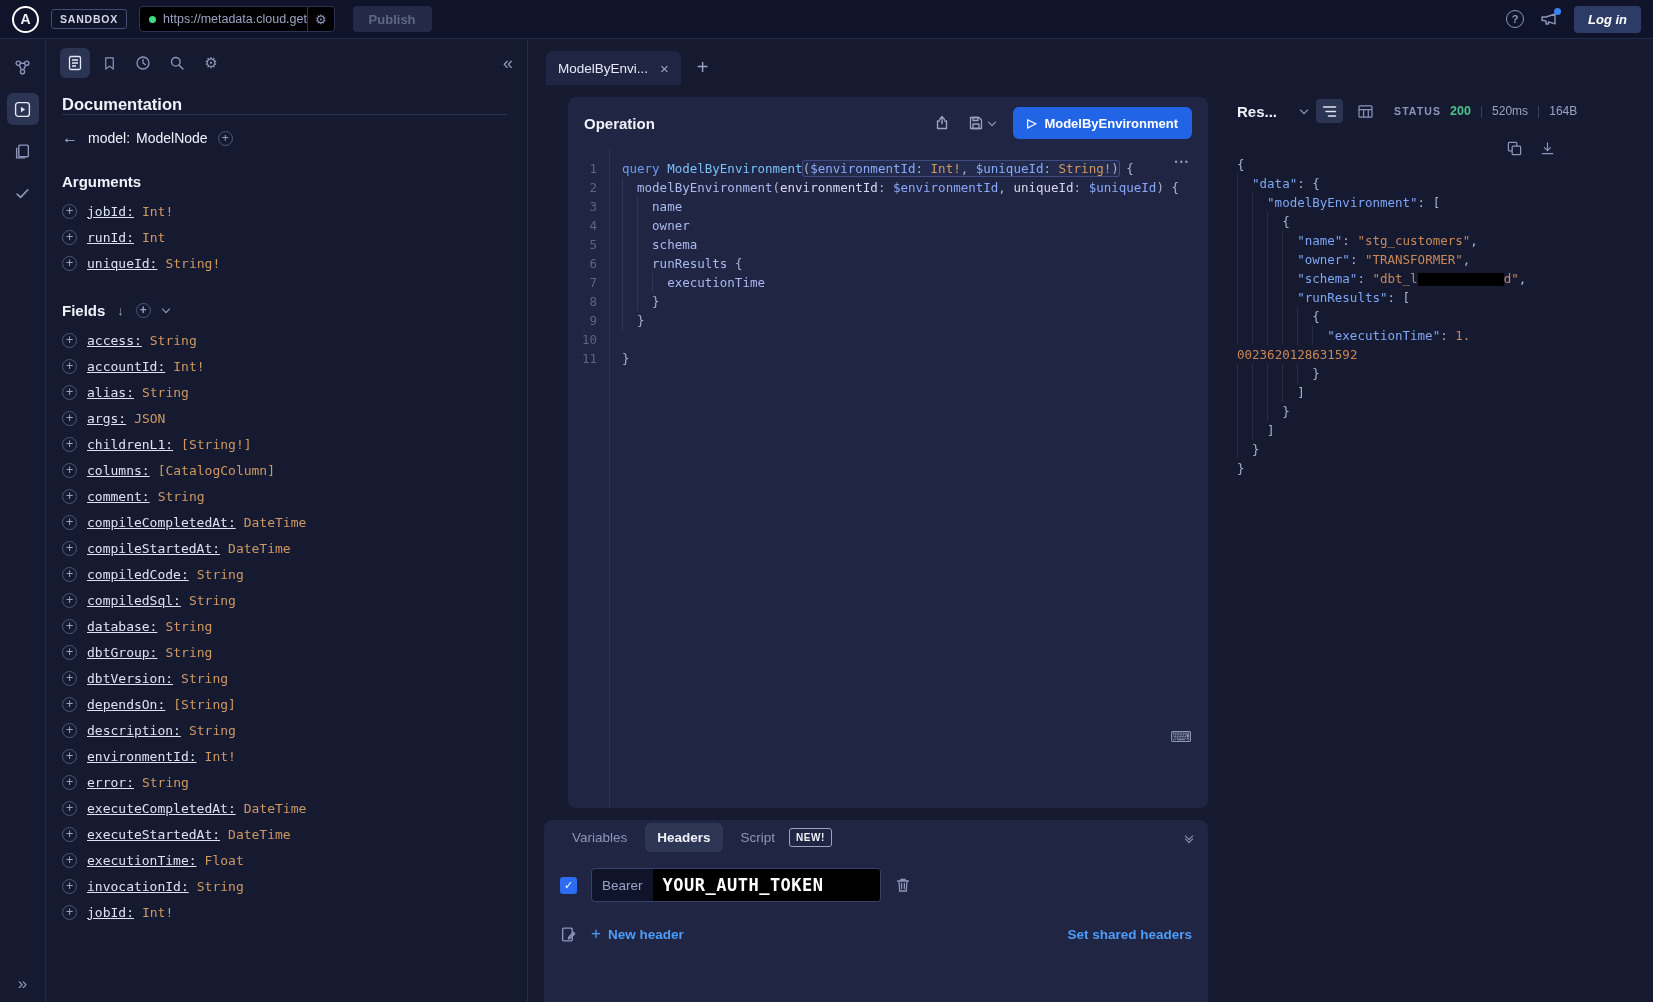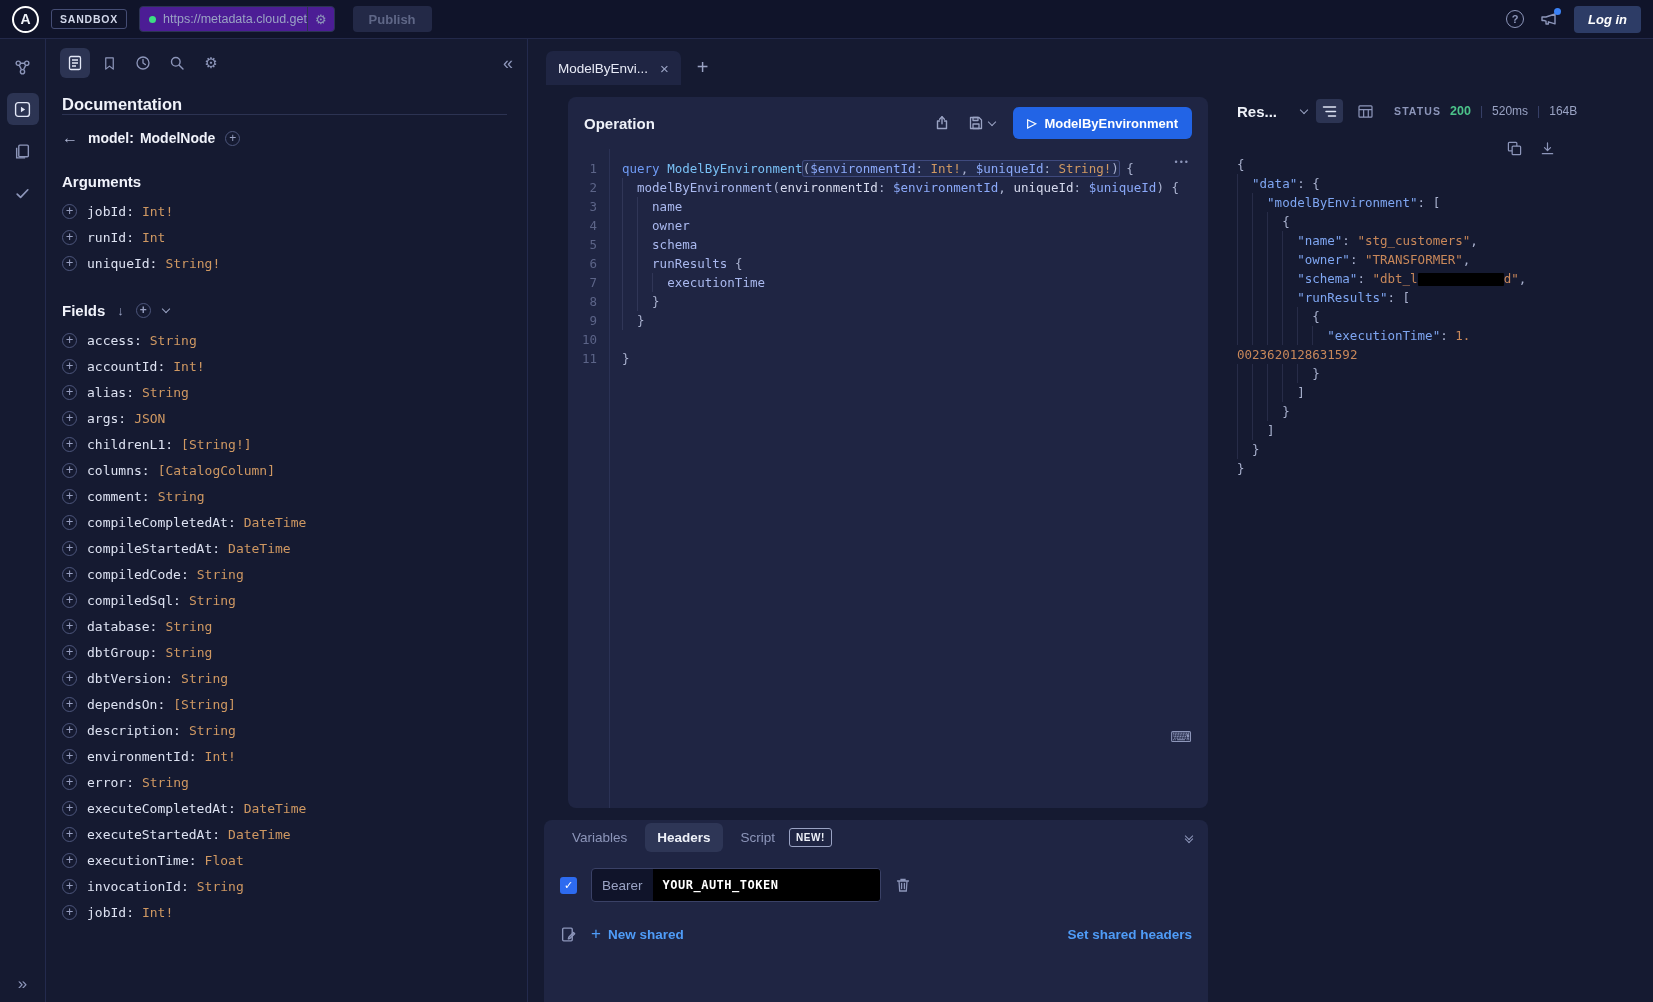--- a/index.html
+++ b/index.html
@@ -3,21 +3,21 @@
 <meta charset="utf-8">
 <style>
   * { margin:0; padding:0; box-sizing:border-box; }
   html,body { width:1653px; height:1002px; overflow:hidden; }
   body { background:#151a31; font-family:"Liberation Sans", sans-serif; color:#eef1f8; }
 
   
   .topbar { height:39px; background:#10142a; border-bottom:1px solid #23294a; display:flex; align-items:center; padding:0 12px; gap:12px; }
   .logo { width:27px; height:27px; border:2px solid #fff; border-radius:50%; display:flex; align-items:center; justify-content:center; font-weight:700; font-size:14px; }
   .sandbox-badge { border:1px solid #454d74; border-radius:3px; padding:3px 8px; font-size:10.5px; font-weight:700; letter-spacing:.8px; color:#d3d8ea; }
-  .url-pill { height:26px; background:#4c1d95; border:1px solid #2c3453; border-radius:4px; display:flex; align-items:center; overflow:hidden; }
+  .url-pill { height:26px; background:#000000; border:1px solid #2c3453; border-radius:4px; display:flex; align-items:center; overflow:hidden; }
   .url-pill .dot { width:7px; height:7px; border-radius:50%; background:#3ddc84; margin:0 7px 0 9px; }
   .url-text { font-size:12.5px; color:#9aa3c4; max-width:160px; white-space:nowrap; overflow:hidden; }
   .url-gear { border-left:1px solid #2c3453; padding:0 7px; color:#8d96ba; font-size:13px; height:100%; display:flex; align-items:center; cursor:pointer; }
   .publish-btn { background:#232947; color:#5f6787; border:none; border-radius:4px; height:26px; padding:0 16px; font-size:13px; font-weight:600; margin-left:6px; }
   .topbar-right { margin-left:auto; display:flex; align-items:center; gap:16px; }
   .help-circ { width:18px; height:18px; border:1.5px solid #8d96ba; border-radius:50%; color:#8d96ba; font-size:11px; font-weight:700; display:flex; align-items:center; justify-content:center; }
   .megaphone { position:relative; display:flex; }
   .notif-dot { position:absolute; top:-3px; right:-3px; width:7px; height:7px; background:#3b82f6; border-radius:50%; }
   .login-btn { background:#2d3c66; color:#fff; border:none; border-radius:4px; height:27px; padding:0 14px; font-size:13px; font-weight:600;font-style:italic; }
 
@@ -32,26 +32,26 @@
   
   .docs { width:482px; border-right:1px solid #232a4d; display:flex; flex-direction:column; }
   .docs-toolbar { height:48px; display:flex; align-items:center; padding:0 14px; gap:4px; }
   .tool-btn { width:30px; height:30px; border-radius:6px; display:flex; align-items:center; justify-content:center; color:#8d96ba; cursor:pointer; }
   .tool-btn.active { background:#2c3453; color:#e3e8f7; }
   .collapse-docs { margin-left:auto; color:#8d96ba; font-size:18px; cursor:pointer; }
   .docs-body { padding:8px 20px 0 16px; flex:1; overflow:hidden; }
   .docs-title { font-size:16.5px; font-weight:700; color:#f0f2fa; padding-bottom:0; border-bottom:1px solid #2c3352; }
   .crumb { display:flex; align-items:center; gap:10px; margin-top:14px; }
   .crumb .back { color:#aeb6d4; font-size:16px; cursor:pointer; }
-  .crumb-label, .crumb-type { font-size:14px; font-weight:700; color:#f0f2fa; }
+  .crumb-label, .crumb-type { font-size:14px; font-weight:400; color:#f0f2fa; }
   .crumb-type { margin-left:-4px; }
   .section-head { font-size:15px; font-weight:700; color:#f0f2fa; margin-top:26px; margin-bottom:8px; display:flex; align-items:center; gap:12px; }
   .doc-row { display:flex; align-items:center; gap:10px; padding:5.5px 0; font-family:"DejaVu Sans Mono", monospace; font-size:13px; }
   .plus-circle { width:15px; height:15px; min-width:15px; border:1px solid #4d567c; border-radius:50%; color:#99a1c2; font-size:12px; line-height:13px; text-align:center; display:inline-block; cursor:pointer; }
-  .fname { color:#dde2f2; }
+  .fname { color:#dde2f2;text-decoration:underline; }
   .ftype { color:#cf9862; margin-left:-2px; }
   .sort-arrow { color:#9aa3c4; font-size:13px; font-weight:400; cursor:pointer; }
 
   .chev { display:inline-block; width:6px; height:6px; border:solid currentColor; border-width:0 1.5px 1.5px 0; transform:rotate(45deg); }
 
   
   .center { flex:1; min-width:0; display:flex; flex-direction:column; padding:0 14px 0 16px; }
   .tabbar { height:46px; display:flex; align-items:flex-end; gap:16px; padding-left:2px; }
   .tab { height:34px; background:#1f2543; border-radius:7px 7px 0 0; padding:0 12px; display:flex; align-items:center; gap:12px; font-size:13.5px; color:#e7eaf6; cursor:pointer; }
   .tab-close { color:#9aa3c4; font-size:15px; cursor:pointer; }
@@ -82,21 +82,21 @@
   .bt-tab { padding:7px 12px; border-radius:6px; font-size:13.5px; color:#8d96ba; cursor:pointer; }
   .bt-tab.active { background:#2e3656; color:#eef1f8; font-weight:600; }
   .new-badge { font-size:10px; font-weight:700; letter-spacing:.5px; color:#eef1f8; border:1px solid #9aa3c4; border-radius:3px; padding:3px 6px; margin-left:4px; }
   .dblchev { margin-left:auto; display:flex; flex-direction:column; color:#8d96ba; align-items:center; cursor:pointer; }
   .dblchev .chev:last-child { margin-top:-3px; }
   .hdr-row { display:flex; align-items:center; gap:14px; margin-top:16px; }
   .checkbox { width:17px; height:17px; background:#2d6bf0; border-radius:3px; display:flex; align-items:center; justify-content:center; color:#fff; font-size:11px; cursor:pointer; }
   .auth-input { width:276px; height:34px; background:#10142a; border:1px solid #8d96ba; border-radius:4px; color:#e8ebf5; font-size:13.5px; padding:0 12px; font-family:"Liberation Sans", sans-serif; }
   .bearer-box { width:290px; height:34px; background:#10142a; border:1px solid #3a4166; border-radius:4px; display:flex; align-items:center; overflow:hidden; }
   .bearer-label { color:#9aa3c4; font-size:13.5px; padding:0 10px; }
-  .token-chip { flex:1; height:100%; background:#000; color:#fff; font-family:"DejaVu Sans Mono", monospace; font-size:12px; font-weight:700; letter-spacing:.5px; display:flex; align-items:center; padding:0 10px; }
+  .token-chip { flex:1; height:100%; background:#000; color:#fff; font-family:"DejaVu Sans Mono", monospace; font-size:17px; font-weight:700; letter-spacing:.5px; display:flex; align-items:center; padding:0 10px; }
   .trash-btn { color:#8d96ba; background:none; border:none; cursor:pointer; display:flex; }
   .hdr-foot { display:flex; align-items:center; gap:14px; margin-top:22px; }
   .blue-link { color:#4f9cf8; font-size:13.5px; font-weight:600; background:none; border:none; display:flex; align-items:center; gap:7px; cursor:pointer; }
   .blue-link .plus { font-size:17px; font-weight:400; }
   .shared-link { margin-left:auto; }
   .env-icon { color:#8d96ba; display:flex; cursor:pointer; }
 
   
   .response { width:431px; display:flex; flex-direction:column; }
   .resp-head { height:52px; margin-top:46px; display:flex; align-items:center; padding:0 14px 0 15px; gap:9px; }
@@ -445,21 +445,21 @@
       </div>
       <div class="hdr-foot">
         <span class="env-icon">
           <svg width="17" height="17" viewBox="0 0 16 16" fill="none" stroke="currentColor" stroke-width="1.3" stroke-linejoin="round">
               <rect x="2.5" y="2" width="9" height="12" rx="1"></rect>
               <path d="M13.8 7.2l-4.3 4.3-1.6.5.5-1.6 4.3-4.3z"></path>
             </svg>
         </span>
         <button class="blue-link">
           <span class="plus">+</span>
-          <span>New shared</span>
+          <span>New header</span>
         </button>
         <button class="blue-link shared-link">Set shared headers</button>
       </div>
     </div>
   </section>
 
   <section class="response">
     <div class="resp-head">
       <span class="resp-title">
         <span>Res...</span>

